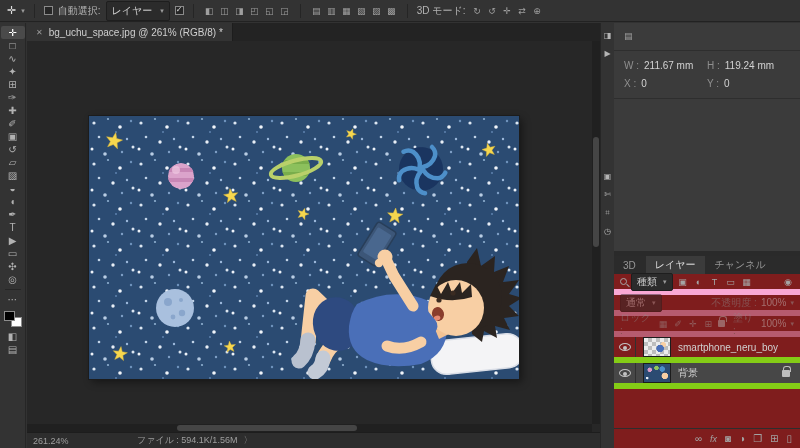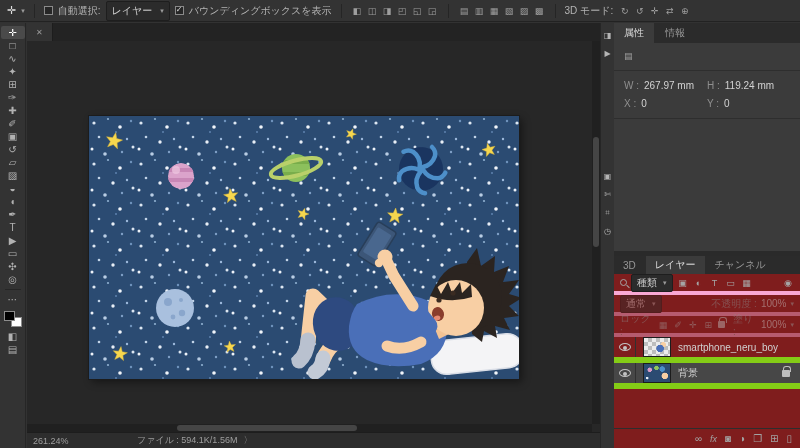--- a/index.html
+++ b/index.html
@@ -62,21 +62,21 @@
   .frow{display:flex}
   .fcell{flex:1;display:flex;gap:5px;align-items:center}
   .flabel{color:#8f8f8f}
   .fvalue{color:#d2d2d2}
   .panel-gap{height:5px;background:#2a2a2a}
 
   .layers{flex:1;background:#7f1d1d;display:flex;flex-direction:column;overflow:hidden}
   .ltabs{height:18px;background:#2b2b2b;display:flex;gap:1px}
   .ltab{display:flex;align-items:center;padding:0 9px;color:#979797;font-size:10px}
   .ltab.active{background:#3b3b3b;color:#dcdcdc}
-  .lrow{display:flex;align-items:center;gap:4px;padding:0 6px;height:21px;border-bottom:4px solid #f9a8d4}
+  .lrow{display:flex;align-items:center;gap:4px;padding:0 6px;height:21px;border-bottom:6px solid #f9a8d4}
   .mag{position:relative;width:7px;height:7px;border:1px solid #a5a5a5;border-radius:50%;flex:0 0 auto}
   .mag::after{content:"";position:absolute;left:5px;top:6px;width:4px;height:1px;background:#a5a5a5;transform:rotate(45deg)}
   .mini-dd{display:inline-flex;align-items:center;gap:6px;background:#2b2b2b;border:1px solid #1e1e1e;border-radius:2px;padding:1px 5px;color:#cfcfcf}
   .fi{width:12px;text-align:center;color:#a5a5a5;font-size:9px}
   .dim{opacity:.45}
   .spacer{flex:1}
   .llabel{color:#8f8f8f}
   .lvalue{color:#cfcfcf}
   .caret-s{font-size:7px;color:#9a9a9a}
   .layer-list{flex:1}
@@ -105,21 +105,20 @@
     <span class="ob-tool">✛</span>
     <span class="ob-caret">▾</span>
     <span class="sep"></span>
     <span class="cb"></span>
     <span>自動選択:</span>
     <span class="dd">
       <span>レイヤー</span>
       <span class="caret">▾</span>
     </span>
     <span class="cb checked"></span>
-    <span>バウンディングボックスを表示</span>
     <span class="sep"></span>
     <span class="icon-group">
       <span class="gi">◧</span>
       <span class="gi">◫</span>
       <span class="gi">◨</span>
       <span class="gi">◰</span>
       <span class="gi">◱</span>
       <span class="gi">◲</span>
     </span>
     <span class="sep"></span>
@@ -170,20 +169,21 @@
       <span class="bg-swatch"></span>
     </span>
     <span class="tool">◧</span>
     <span class="tool">▤</span>
   </div>
 
   <div class="doc-area">
     <div class="tab-bar">
       <div class="doc-tab">
         <span class="tab-close">✕</span>
+        <span>bg_uchu_space.jpg @ 261% (RGB/8) *</span>
       </div>
     </div>
 
     <div class="canvas">
       <div class="artwork">
         <svg viewBox="0 0 430 263" preserveAspectRatio="none">
           <defs>
             <pattern id="dots" width="47" height="41" patternUnits="userSpaceOnUse">
               <circle cx="5" cy="7" r="1.6" fill="#dde7f2"></circle>
                 <circle cx="19" cy="3" r="1.1" fill="#8fb0d0"></circle>
@@ -302,33 +302,29 @@
     <span class="ps-gap"></span>
     <span class="ps-icon">▣</span>
     <span class="ps-icon">✄</span>
     <span class="ps-icon">⌗</span>
     <span class="ps-icon">◷</span>
   </div>
 
   <div class="right-panel">
 
     <div class="props">
-      <div class="ptabs">
-        <span class="ptab active">属性</span>
-        <span class="ptab">情報</span>
-      </div>
       <div class="props-body">
         <div class="props-header">
           <span class="props-hicon">▤</span>
         </div>
         <div class="pdiv"></div>
         <div class="frow">
           <span class="fcell">
               <span class="flabel">W :</span>
-              <span class="fvalue">267.97 mm</span>
+              <span class="fvalue">211.67 mm</span>
             </span>
           <span class="fcell">
               <span class="flabel">H :</span>
               <span class="fvalue">119.24 mm</span>
             </span>
         </div>
         <div class="frow">
           <span class="fcell">
               <span class="flabel">X :</span>
               <span class="fvalue">0</span>

